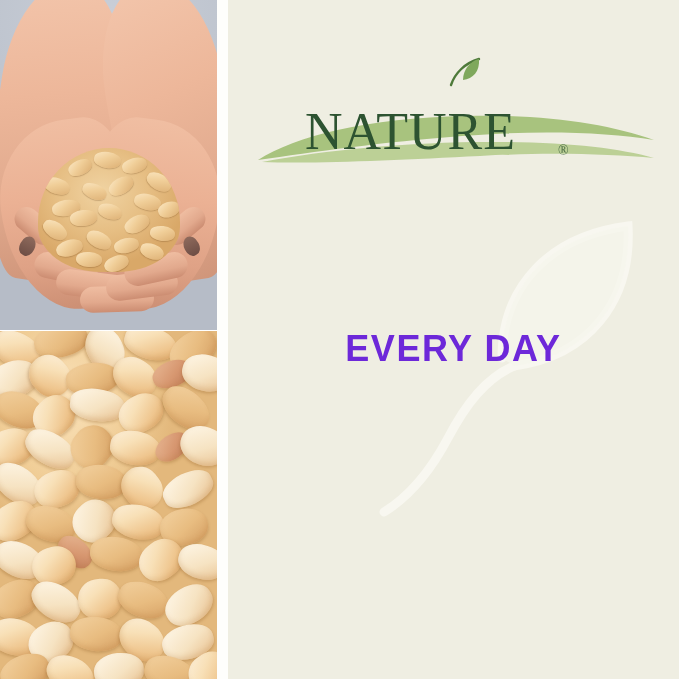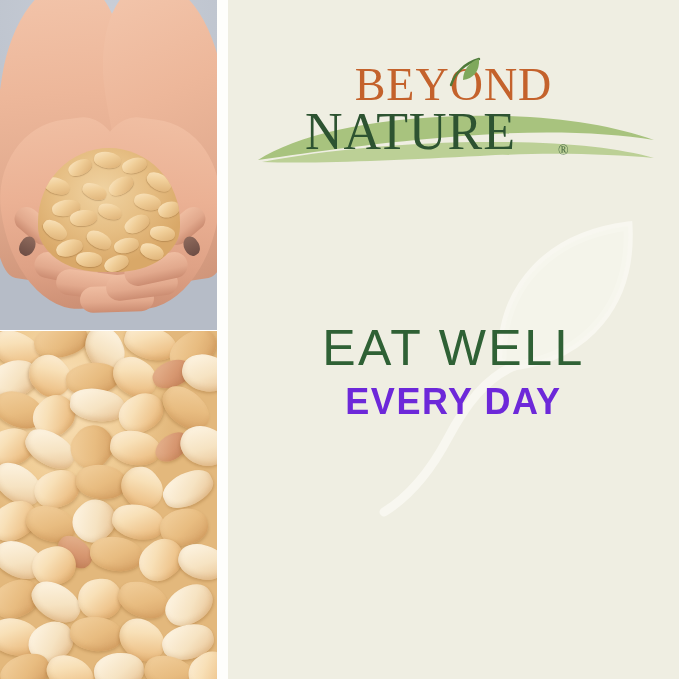--- a/index.html
+++ b/index.html
@@ -280,35 +280,31 @@
 
     <div class="logo">
 
       <svg class="logo-swoosh" viewBox="0 0 400 70">
         <path d="M2 58 C40 34 110 16 210 14 C290 12 352 22 398 38
                  C350 30 280 28 206 34 C126 40 58 50 2 58 Z" fill="#A8C37E"></path>
         <path d="M6 60 C70 48 150 40 236 40 C310 40 362 46 398 56
                  C352 52 292 50 224 54 C142 58 62 62 6 60 Z" fill="#B6CC8E" opacity="0.9"></path>
       </svg>
 
-      <div class="logo-beyond">
-        <span>BEYOND</span>
-      </div>
 
       <svg class="leaf-o" viewBox="0 0 46 48">
         <path d="M40 4 C26 8 16 18 12 30" stroke="#4E7A3A" stroke-width="2.4" fill="none" stroke-linecap="round"></path>
         <path d="M40 4 C41 16 34 24 24 25 C24 15 31 6 40 4 Z" fill="#7FA85C"></path>
       </svg>
 
       <div class="logo-nature">
         <span>NATURE</span>
       </div>
 
       <div class="reg">®</div>
     </div>
 
     <div class="headline">
-      <div class="line1">EAT WELL</div>
       <div class="line2">EVERY DAY</div>
     </div>
 
   </div>
 </div>
 
 </body></html>

